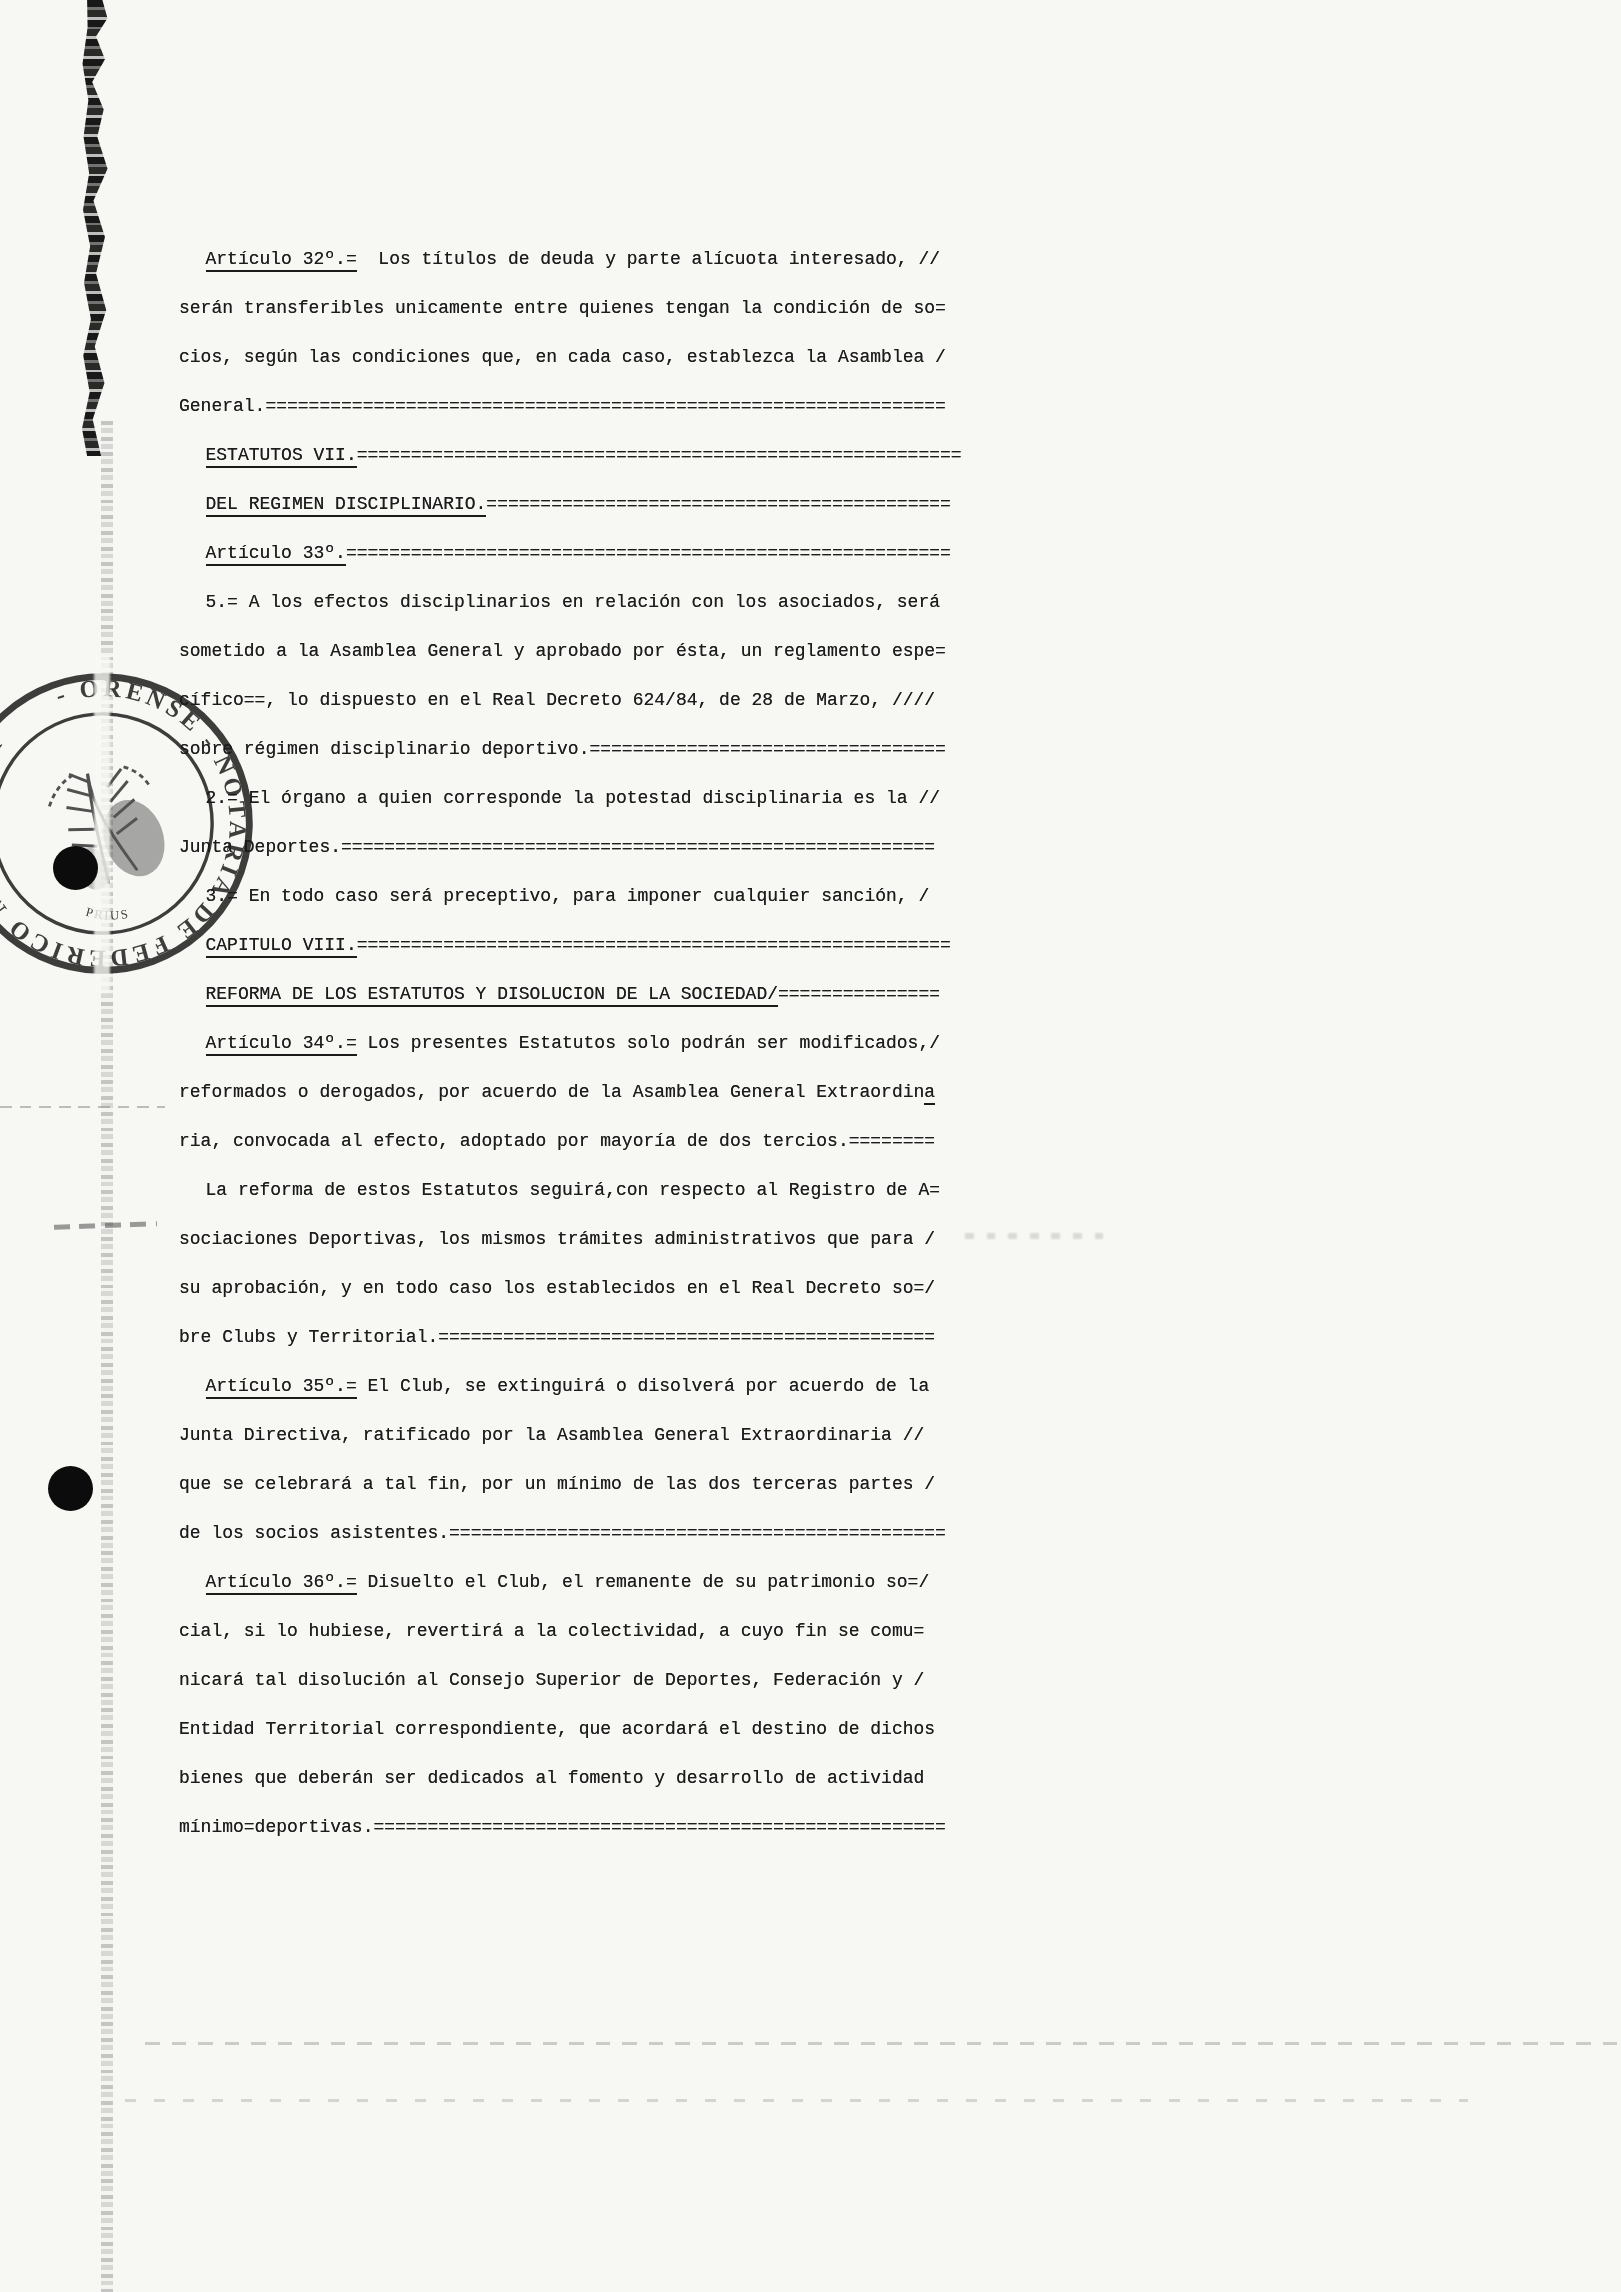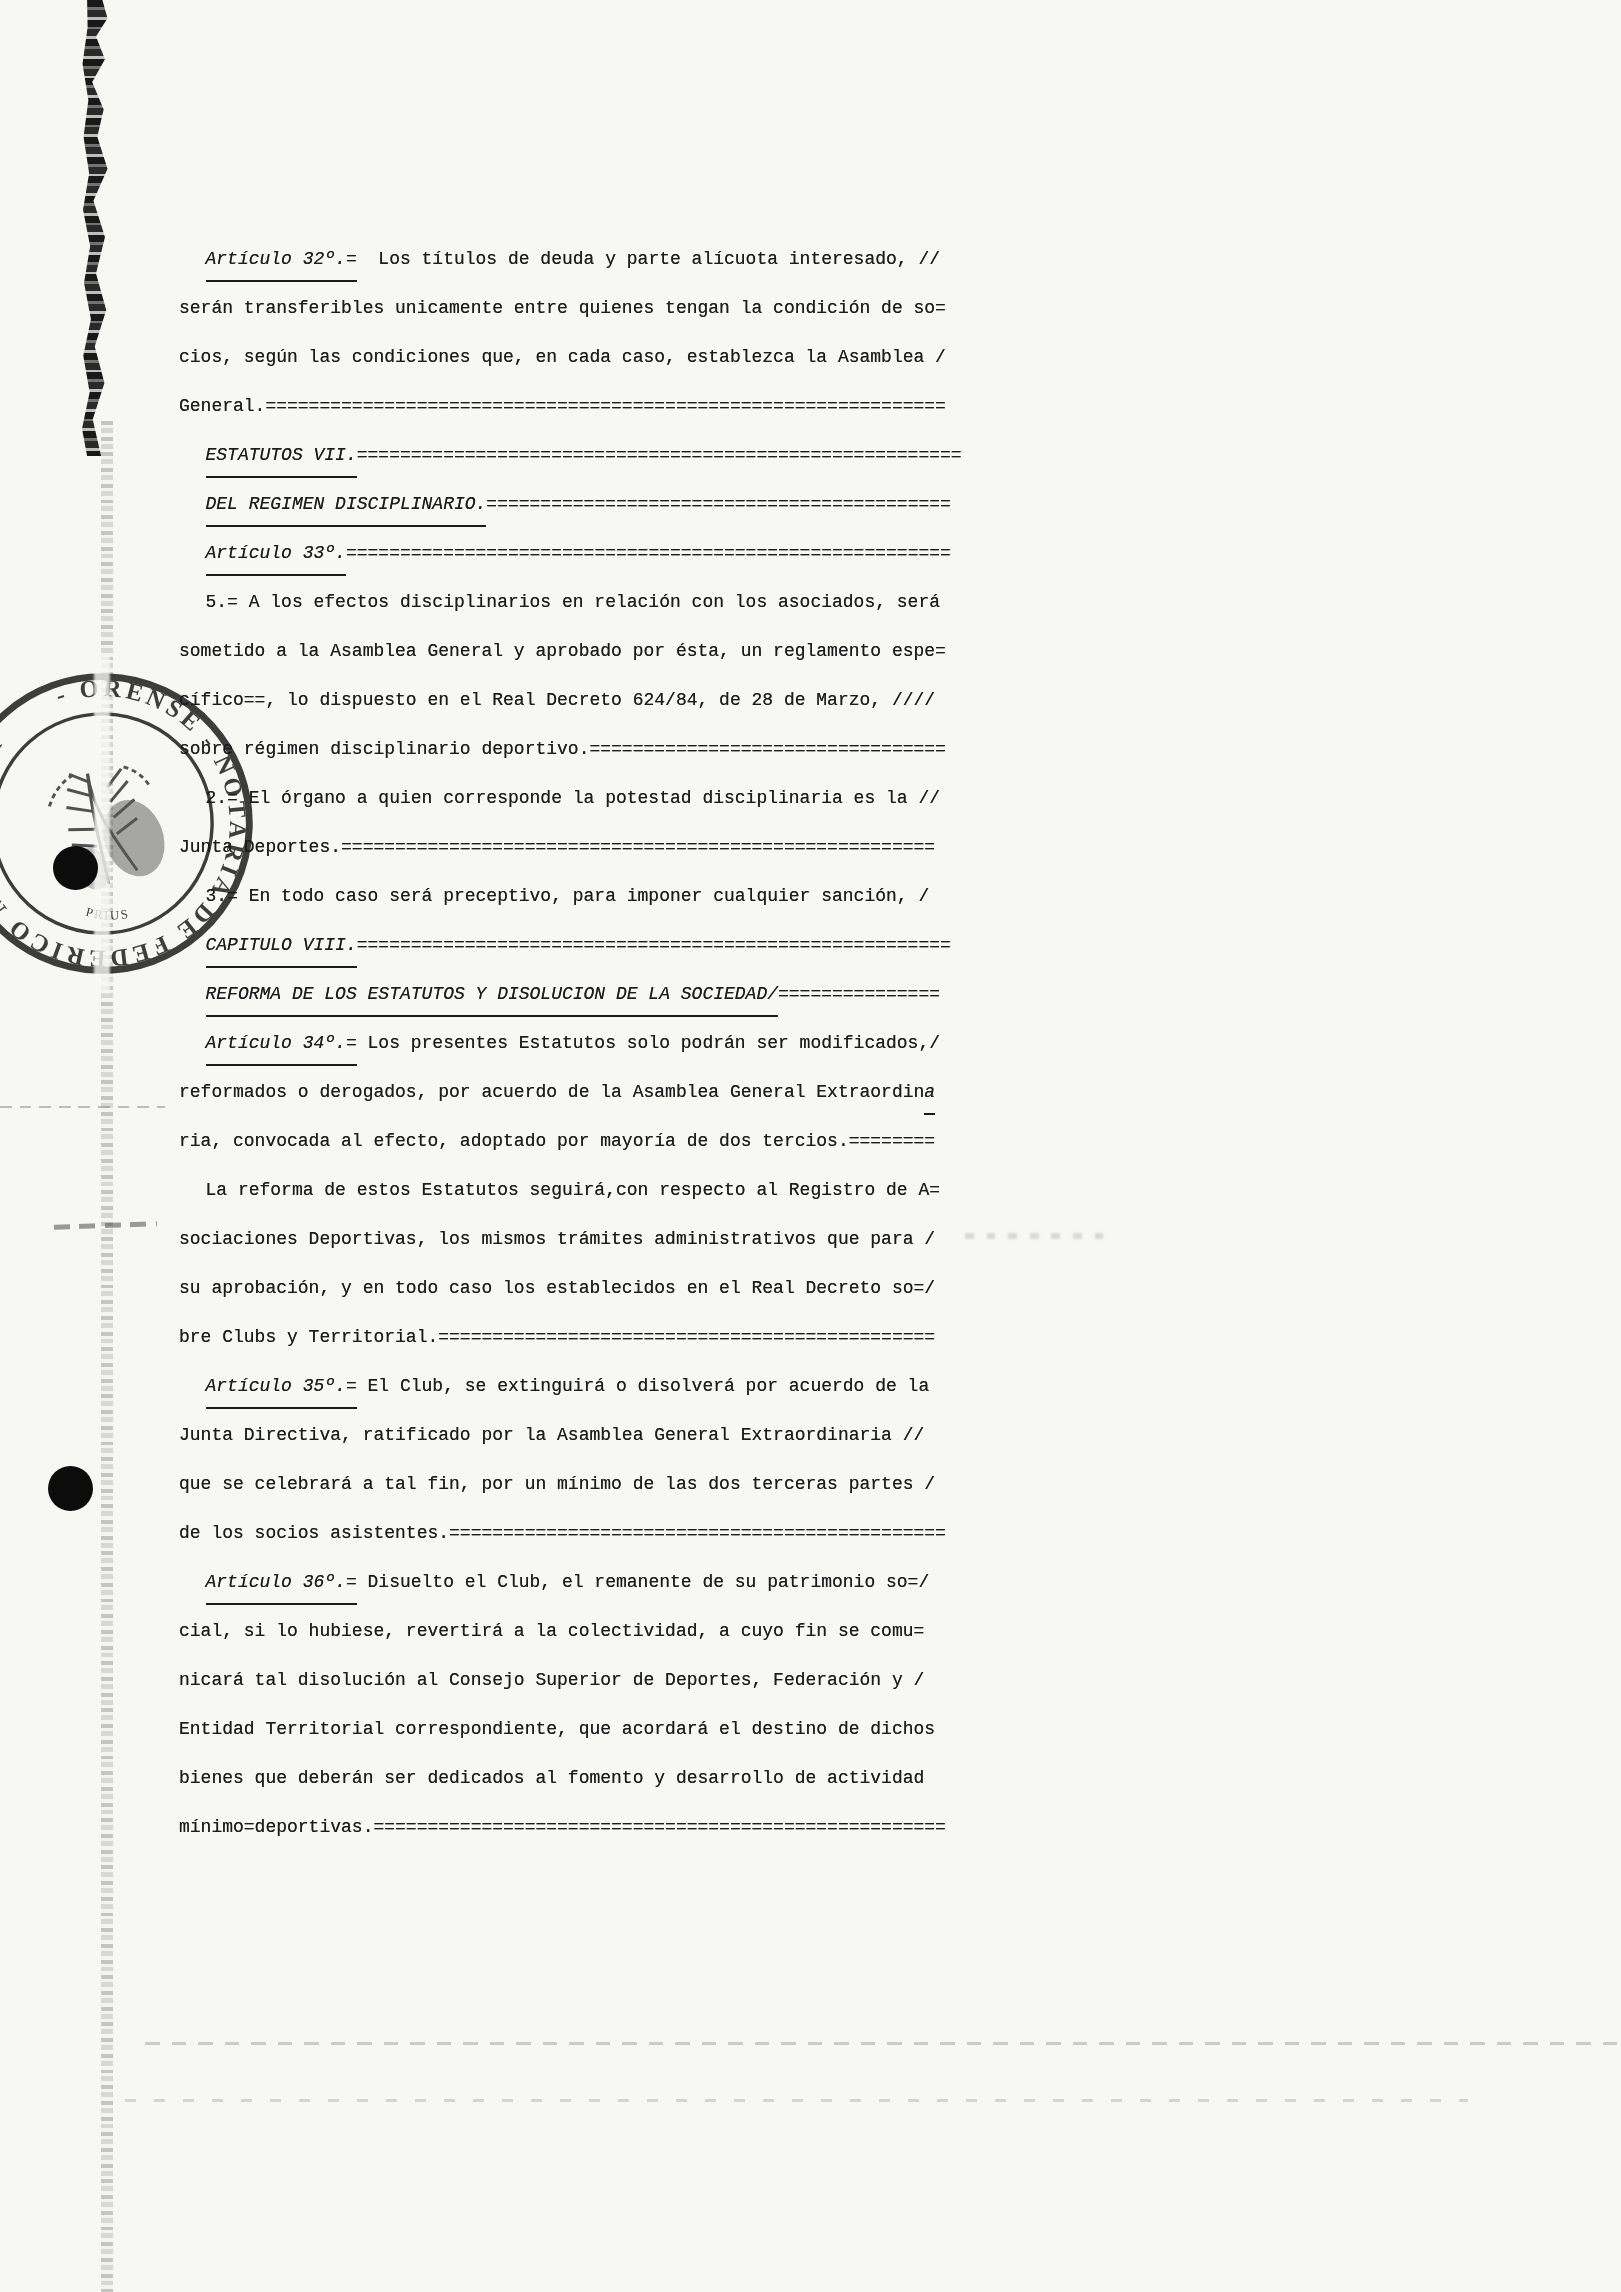--- a/index.html
+++ b/index.html
@@ -14,21 +14,21 @@
   .doc{
     position:absolute;left:179px;top:235px;width:789px;
     overflow:hidden;
     color:#1c1c1c;
     font-size:18px;
     text-shadow:0 0 0.5px rgba(20,20,20,.75);
     z-index:6;
   }
   .line{white-space:pre;height:49px;line-height:49px;overflow:hidden;}
   .line.ind{padding-left:26.5px;}
-  .u{border-bottom:2.9px solid #1b1b1b;padding-bottom:11px;font-style:italic;}
+  .u{border-bottom:2.9px solid #1b1b1b;padding-bottom:1px;}
   
   .binding-top{
     position:absolute;left:82px;top:0;width:25.5px;height:456px;z-index:7;
     background:repeating-linear-gradient(180deg,
       rgba(12,12,12,.95) 0 6.9px, rgba(70,70,70,.75) 6.9px 9.8px,
       rgba(18,18,18,.9) 9.8px 16.7px, rgba(120,120,120,.45) 16.7px 19.6px);
     clip-path:polygon(20% 0,80% 0,100% 4%,55% 8%,90% 13%,40% 18%,85% 24%,60% 30%,100% 37%,45% 44%,90% 52%,55% 60%,95% 68%,50% 76%,88% 84%,42% 92%,75% 100%,20% 100%,0 94%,30% 86%,5% 78%,35% 70%,8% 62%,32% 54%,4% 46%,28% 38%,6% 30%,25% 22%,2% 14%,22% 6%);
     filter:blur(0.5px);
   }
   .crease{

